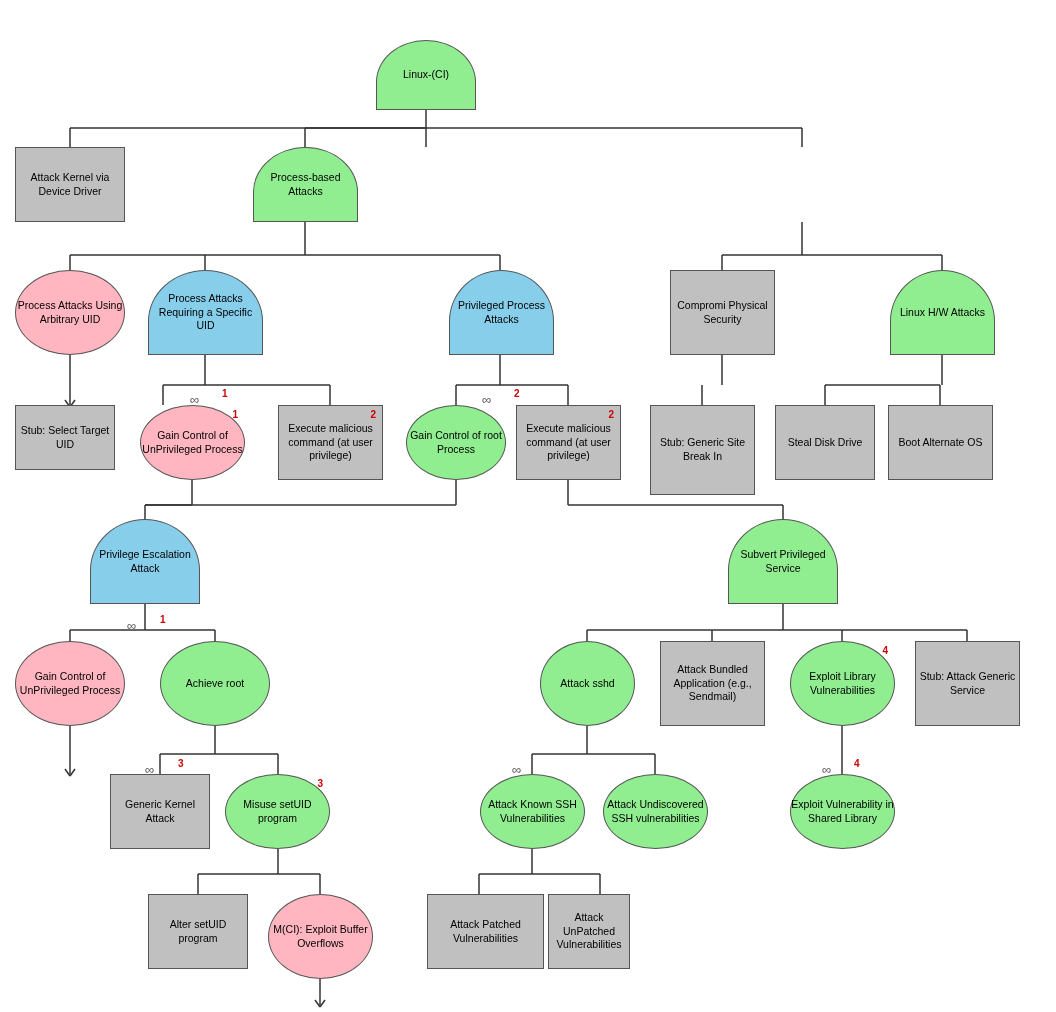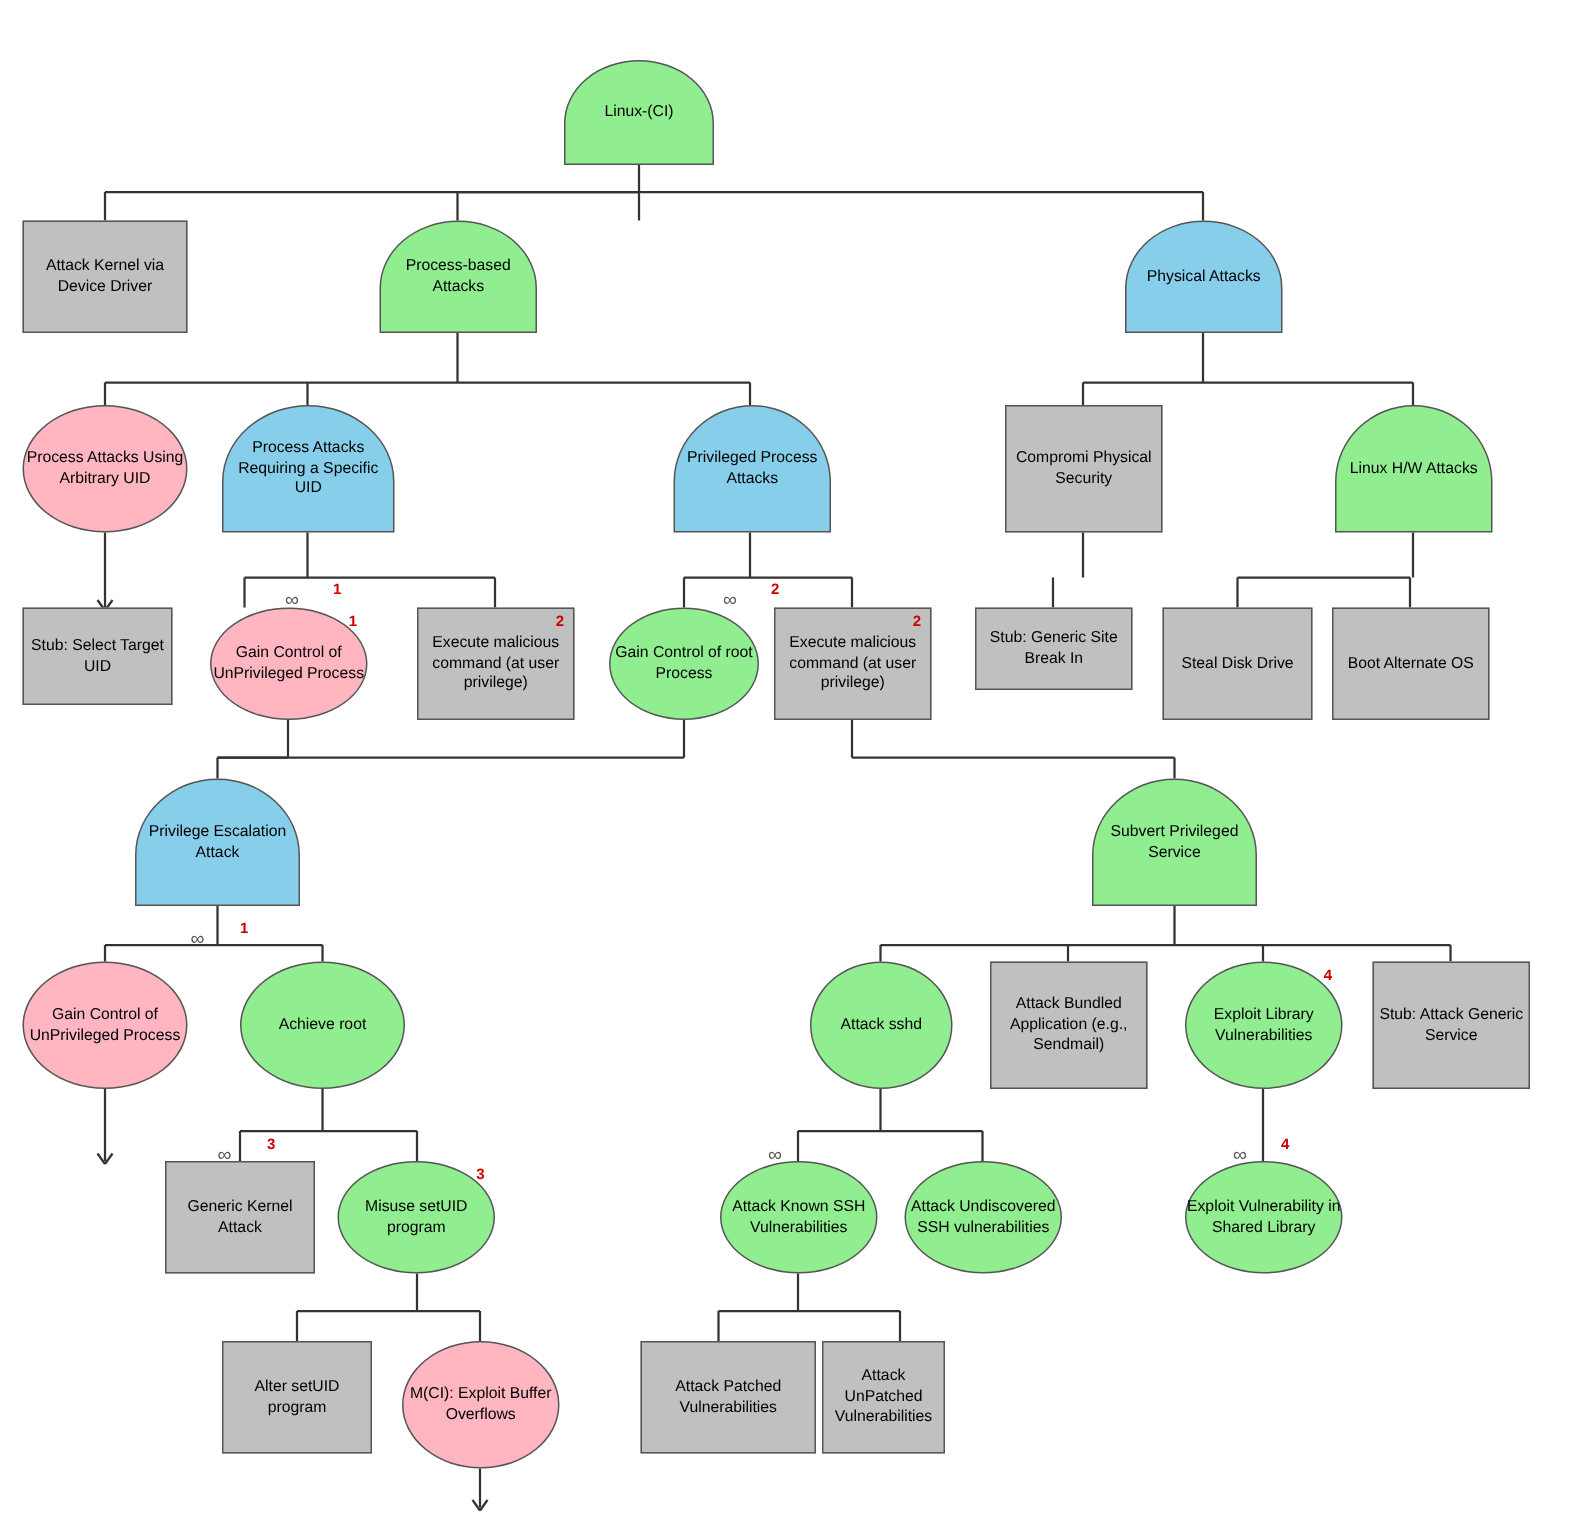--- a/index.html
+++ b/index.html
@@ -200,23 +200,20 @@
   </div>
 
   <div class="node rect-node" style="left:15px;top:147px;width:110px;height:75px;">
     <span>Attack Kernel via Device Driver</span>
   </div>
 
   <div class="node gate-green" style="left:253px;top:147px;width:105px;height:75px;">
     <span>Process-based Attacks</span>
   </div>
 
-  <div class="node gate-blue" style="left:750px;top:147px;width:105px;height:75px;">
-    <span>Physical Attacks</span>
-  </div>
 
   <div class="node ellipse-red" style="left:15px;top:270px;width:110px;height:85px;">
     <span>Process Attacks Using Arbitrary UID</span>
   </div>
 
   <div class="node gate-blue" style="left:449px;top:270px;width:105px;height:85px;">
     <span>Privileged Process Attacks</span>
   </div>
 
   <div class="node gate-blue" style="left:148px;top:270px;width:115px;height:85px;">
@@ -247,21 +244,21 @@
 
   <div class="node ellipse-green" style="left:406px;top:405px;width:100px;height:75px;">
     <span>Gain Control of root Process</span>
   </div>
 
   <div class="node rect-node" style="left:516px;top:405px;width:105px;height:75px;">
     <span>Execute malicious command (at user privilege)</span>
     <span style="position:absolute;top:2px;right:6px;color:#cc0000;font-size:10px;font-weight:bold;">2</span>
   </div>
 
-  <div class="node rect-node" style="left:650px;top:405px;width:105px;height:55px;">
+  <div class="node rect-node" style="left:650px;top:405px;width:105px;height:90px;">
     <span>Stub: Generic Site Break In</span>
   </div>
 
   <div class="node rect-node" style="left:775px;top:405px;width:100px;height:75px;">
     <span>Steal Disk Drive</span>
   </div>
 
   <div class="node rect-node" style="left:888px;top:405px;width:105px;height:75px;">
     <span>Boot Alternate OS</span>
   </div>

